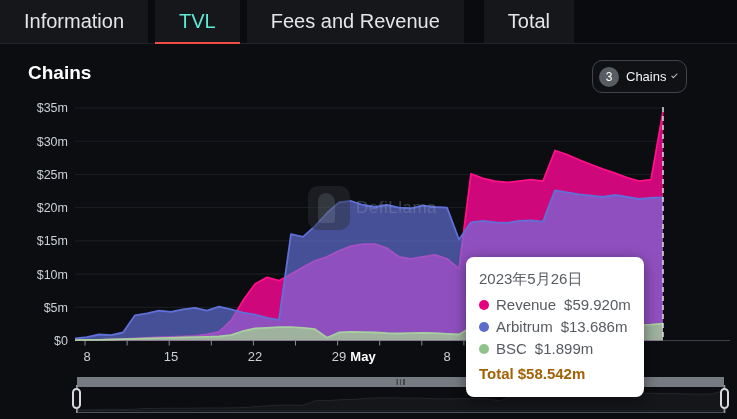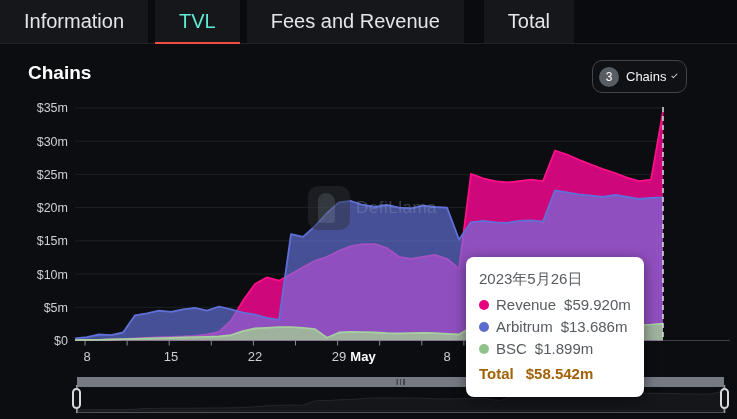--- a/index.html
+++ b/index.html
@@ -67,21 +67,21 @@
     position:absolute; left:466px; top:257px; width:178px;
     background:#ffffff; border-radius:8px; padding:11px 13px 12px 13px;
     box-shadow:0 3px 14px rgba(0,0,0,.45); z-index:30;
     font-size:15px; color:#565b61; line-height:22px;
   }
   .tt-date{ margin-bottom:4px; }
   .tt-row{ display:flex; align-items:center; }
   .tt-dot{ width:10px; height:10px; border-radius:50%; margin-right:7px; flex:0 0 auto; }
   .tt-val{ margin-left:8px; }
   .tt-total{ font-weight:bold; color:#a16207; margin-top:3px; }
-  .tt-total .tt-val{ margin-left:12px; }
+  .tt-total .tt-val{ margin-left:4px; }
   
   .slider{ position:absolute; left:75px; top:377px; width:651px; height:38px; z-index:10; }
   .slider-strip{
     position:absolute; left:2px; right:2px; top:0; height:10px; background:#767b83;
     cursor:grab;
   }
   .slider-grip{
     position:absolute; left:50%; top:2px; width:9px; height:6px; transform:translateX(-50%);
     background:repeating-linear-gradient(90deg,#42464d 0 1.5px,transparent 1.5px 3.5px);
   }

